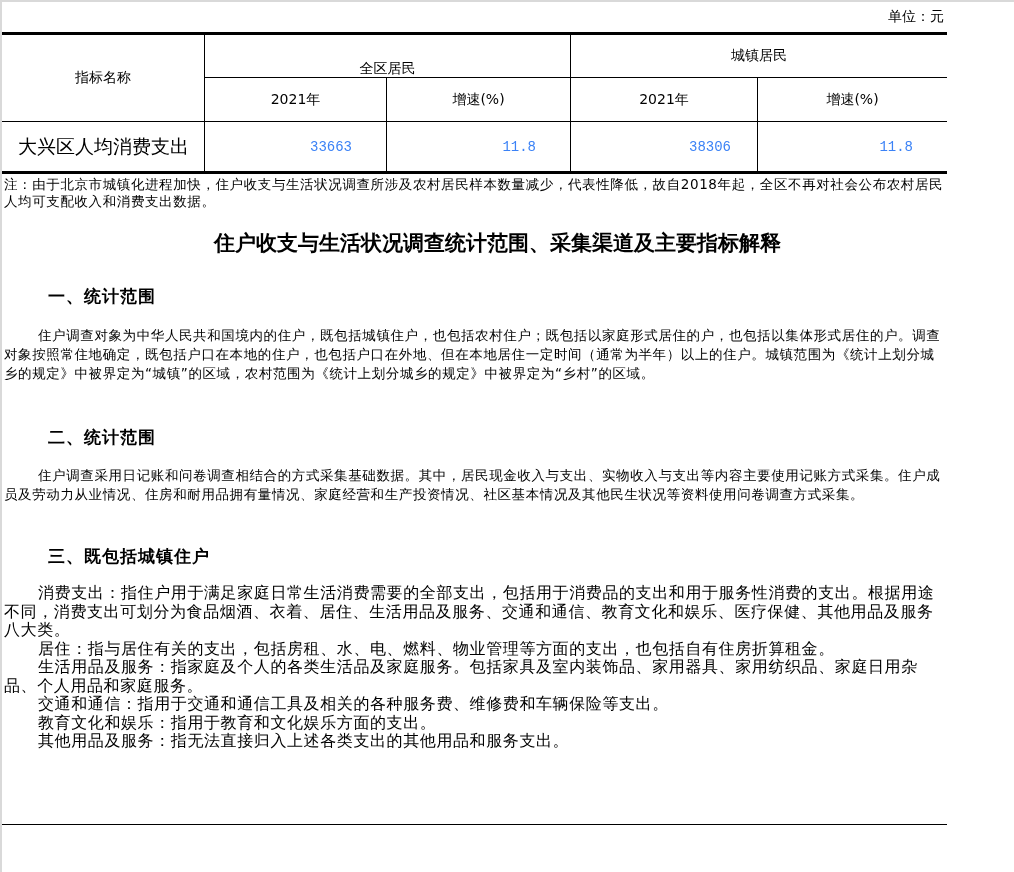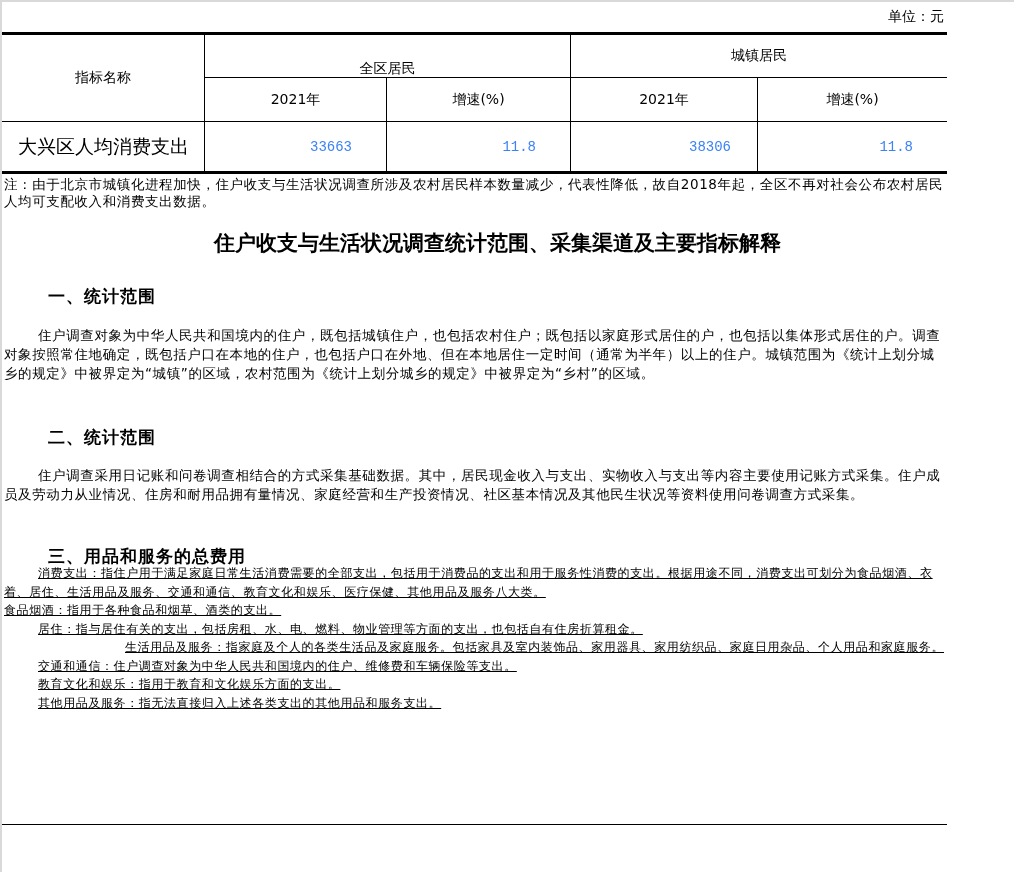--- a/index.html
+++ b/index.html
@@ -23,21 +23,21 @@
 
   .note { position: absolute; left: 4px; top: 176px; width: 940px; font-size: 13.5px; line-height: 17px; letter-spacing: 0.6px; }
 
   .title { position: absolute; top: 229px; left: 0; width: 947px; text-align: center; font-size: 21px; font-weight: bold; font-family: Liberation Sans, sans-serif; margin-left: 24px; }
 
   .section { position: absolute; left: 48px; font-size: 17px; font-weight: bold; letter-spacing: 1px; }
 
   .para { position: absolute; left: 4px; width: 940px; font-size: 13.5px; line-height: 19px; letter-spacing: 0.6px; }
   .indent { text-indent: 34px; }
 
-  .defs { position: absolute; left: 4px; top: 564px; width: 940px; font-size: 12px; line-height: 18.5px; letter-spacing: 0.6px; text-decoration: underline; }
+  .defs { position: absolute; left: 4px; top: 584px; width: 940px; font-size: 16px; line-height: 18.5px; letter-spacing: 0.6px; }
   .defs div { white-space: normal; }
 </style>
 </head>
 <body>
 
 <div class="frame-top"></div>
 <div class="frame-left"></div>
 
 <div class="unit">单位：元</div>
 
@@ -67,24 +67,23 @@
 <div class="note">注：由于北京市城镇化进程加快，住户收支与生活状况调查所涉及农村居民样本数量减少，代表性降低，故自2018年起，全区不再对社会公布农村居民人均可支配收入和消费支出数据。</div>
 
 <div class="title">住户收支与生活状况调查统计范围、采集渠道及主要指标解释</div>
 
 <div class="section" style="top:285px;">一、统计范围</div>
 <div class="para indent" style="top:326px;">住户调查对象为中华人民共和国境内的住户，既包括城镇住户，也包括农村住户；既包括以家庭形式居住的户，也包括以集体形式居住的户。调查对象按照常住地确定，既包括户口在本地的住户，也包括户口在外地、但在本地居住一定时间（通常为半年）以上的住户。城镇范围为《统计上划分城乡的规定》中被界定为“城镇”的区域，农村范围为《统计上划分城乡的规定》中被界定为“乡村”的区域。</div>
 
 <div class="section" style="top:426px;">二、统计范围</div>
 <div class="para indent" style="top:466px;">住户调查采用日记账和问卷调查相结合的方式采集基础数据。其中，居民现金收入与支出、实物收入与支出等内容主要使用记账方式采集。住户成员及劳动力从业情况、住房和耐用品拥有量情况、家庭经营和生产投资情况、社区基本情况及其他民生状况等资料使用问卷调查方式采集。</div>
 
-<div class="section" style="top:545px;">三、用品和服务的总费用</div>
+<div class="section" style="top:545px;">三、既包括城镇住户</div>
 <div class="defs">
   <div style="text-indent:34px;">消费支出：指住户用于满足家庭日常生活消费需要的全部支出，包括用于消费品的支出和用于服务性消费的支出。根据用途不同，消费支出可划分为食品烟酒、衣着、居住、生活用品及服务、交通和通信、教育文化和娱乐、医疗保健、其他用品及服务八大类。</div>
-  <div>食品烟酒：指用于各种食品和烟草、酒类的支出。</div>
   <div style="text-indent:34px;">居住：指与居住有关的支出，包括房租、水、电、燃料、物业管理等方面的支出，也包括自有住房折算租金。</div>
-  <div style="text-indent:34px;text-align:right;">生活用品及服务：指家庭及个人的各类生活品及家庭服务。包括家具及室内装饰品、家用器具、家用纺织品、家庭日用杂品、个人用品和家庭服务。</div>
-  <div style="text-indent:34px;">交通和通信：住户调查对象为中华人民共和国境内的住户、维修费和车辆保险等支出。</div>
+  <div style="text-indent:34px;">生活用品及服务：指家庭及个人的各类生活品及家庭服务。包括家具及室内装饰品、家用器具、家用纺织品、家庭日用杂品、个人用品和家庭服务。</div>
+  <div style="text-indent:34px;">交通和通信：指用于交通和通信工具及相关的各种服务费、维修费和车辆保险等支出。</div>
   <div style="text-indent:34px;">教育文化和娱乐：指用于教育和文化娱乐方面的支出。</div>
   <div style="text-indent:34px;">其他用品及服务：指无法直接归入上述各类支出的其他用品和服务支出。</div>
 </div>
 
 <div class="hline" style="top:824px;height:1px;"></div>
 
 </body></html>

